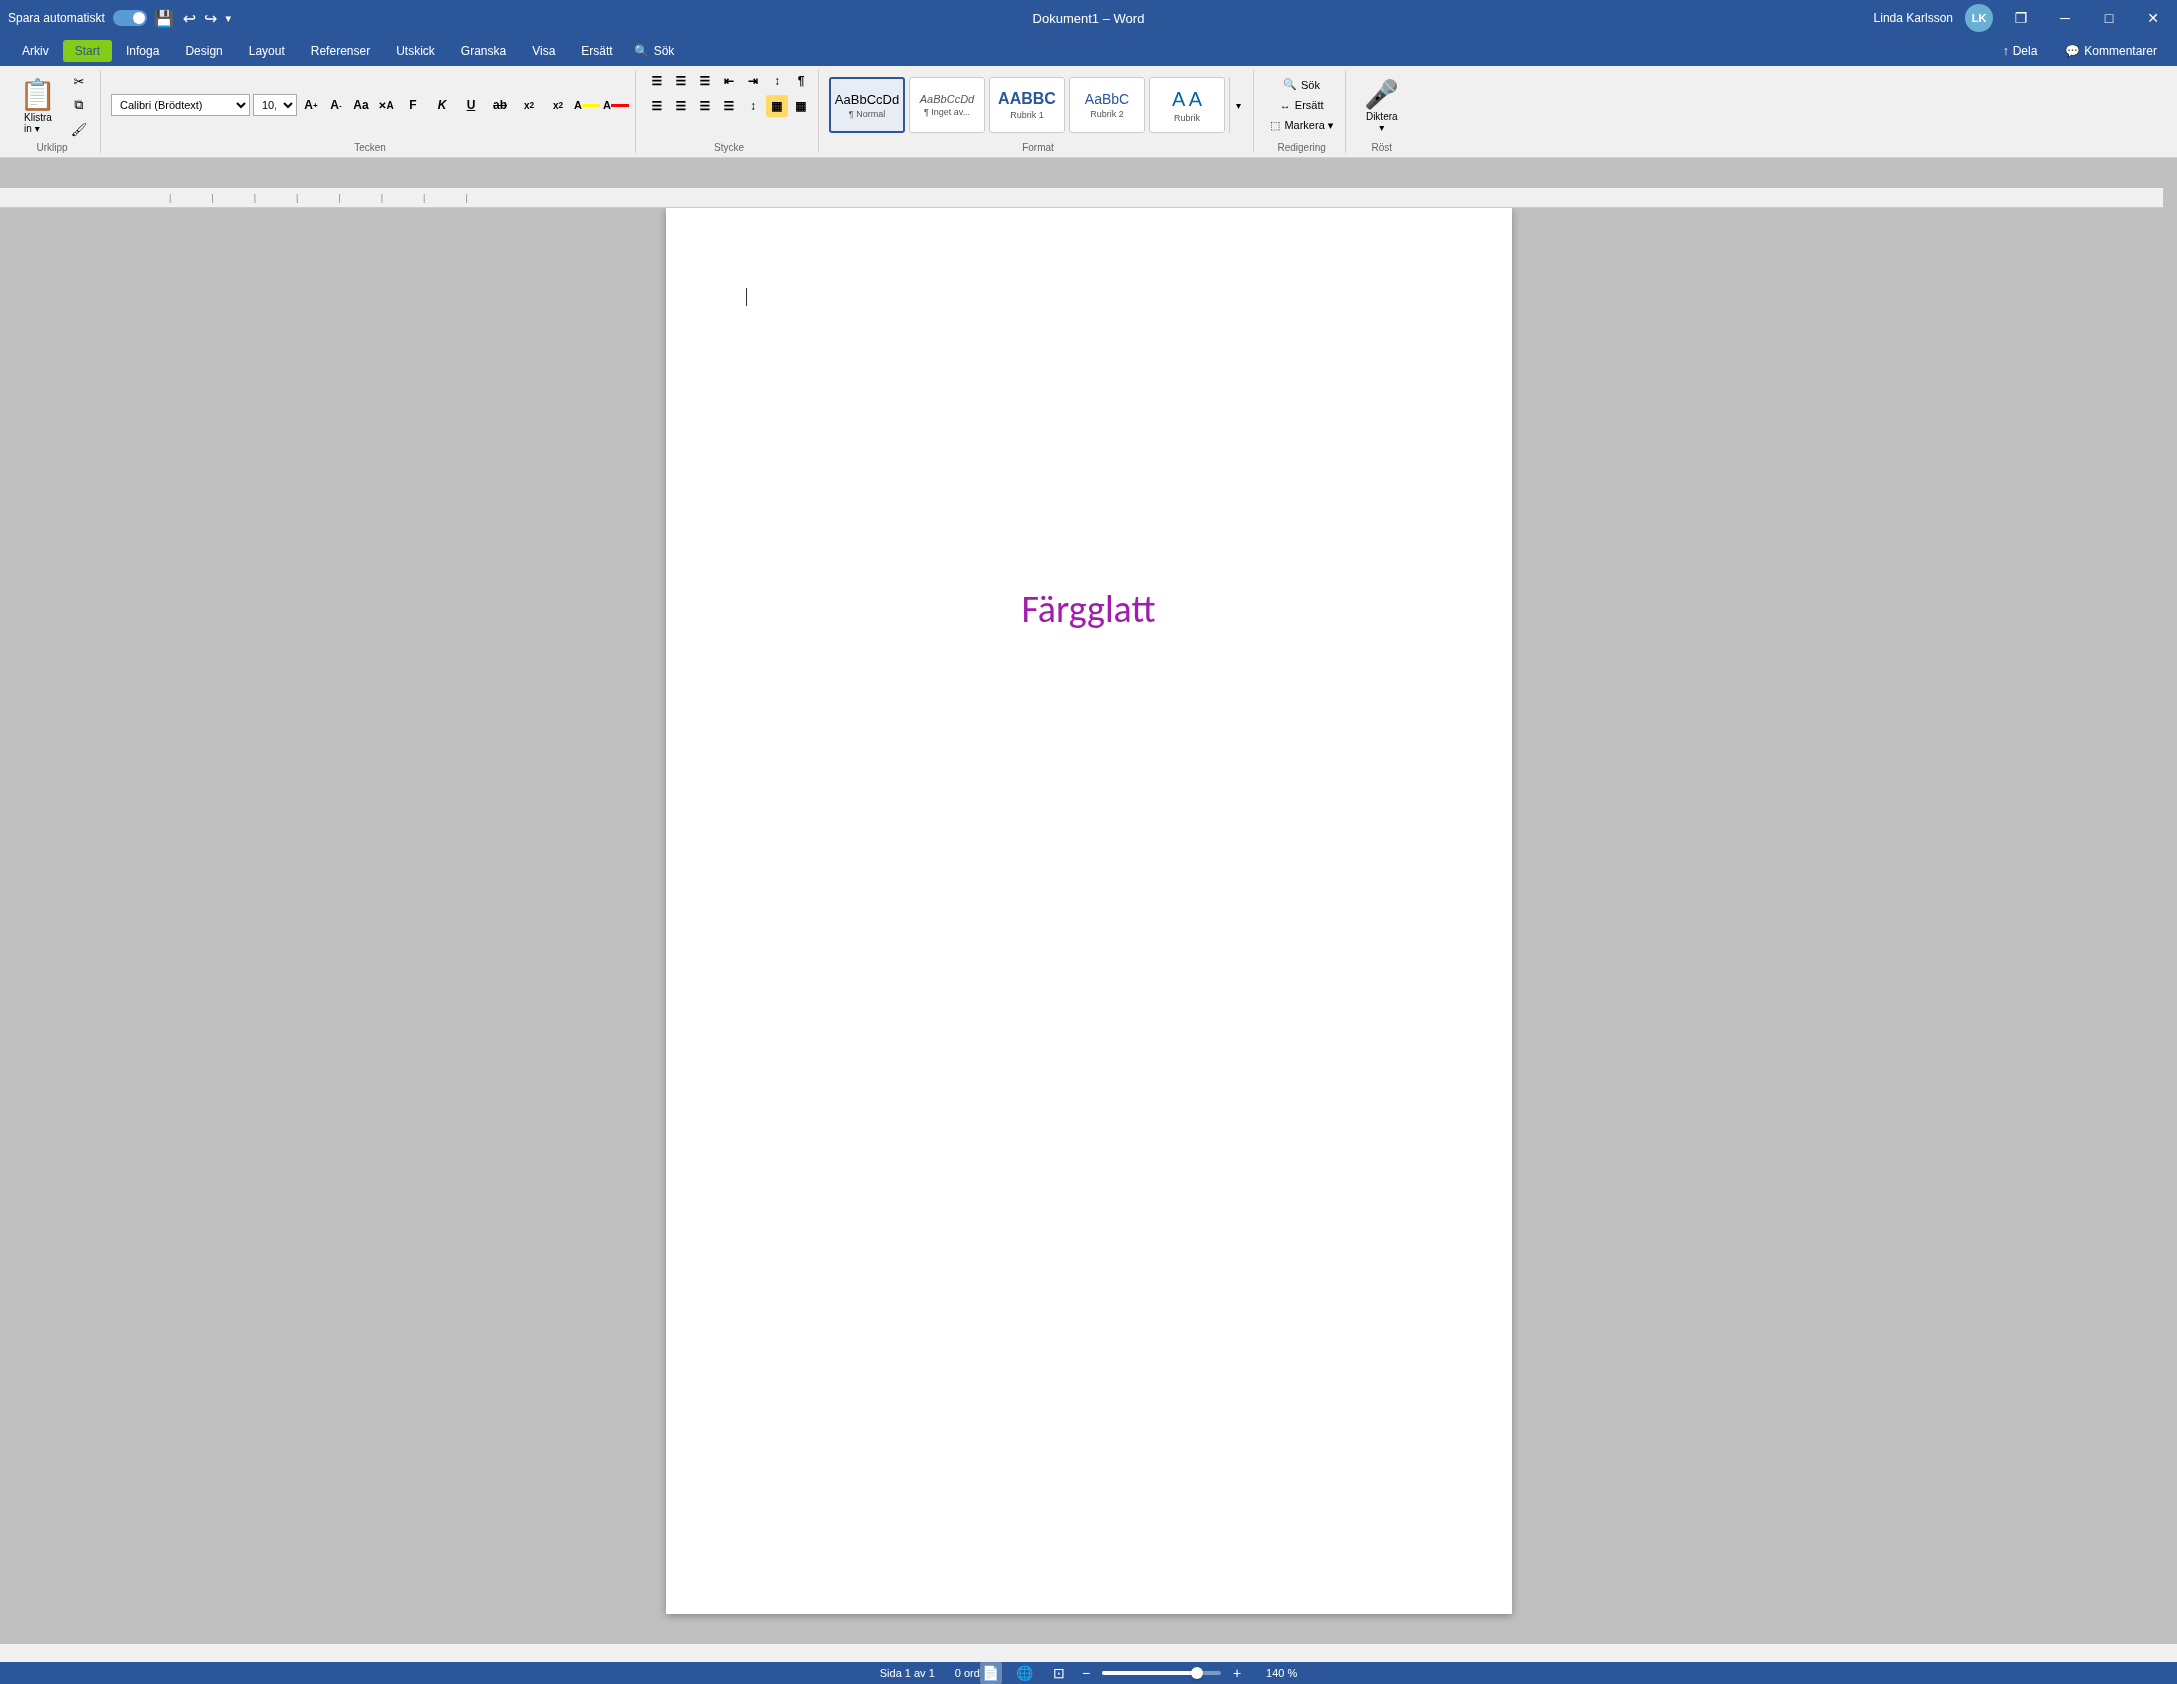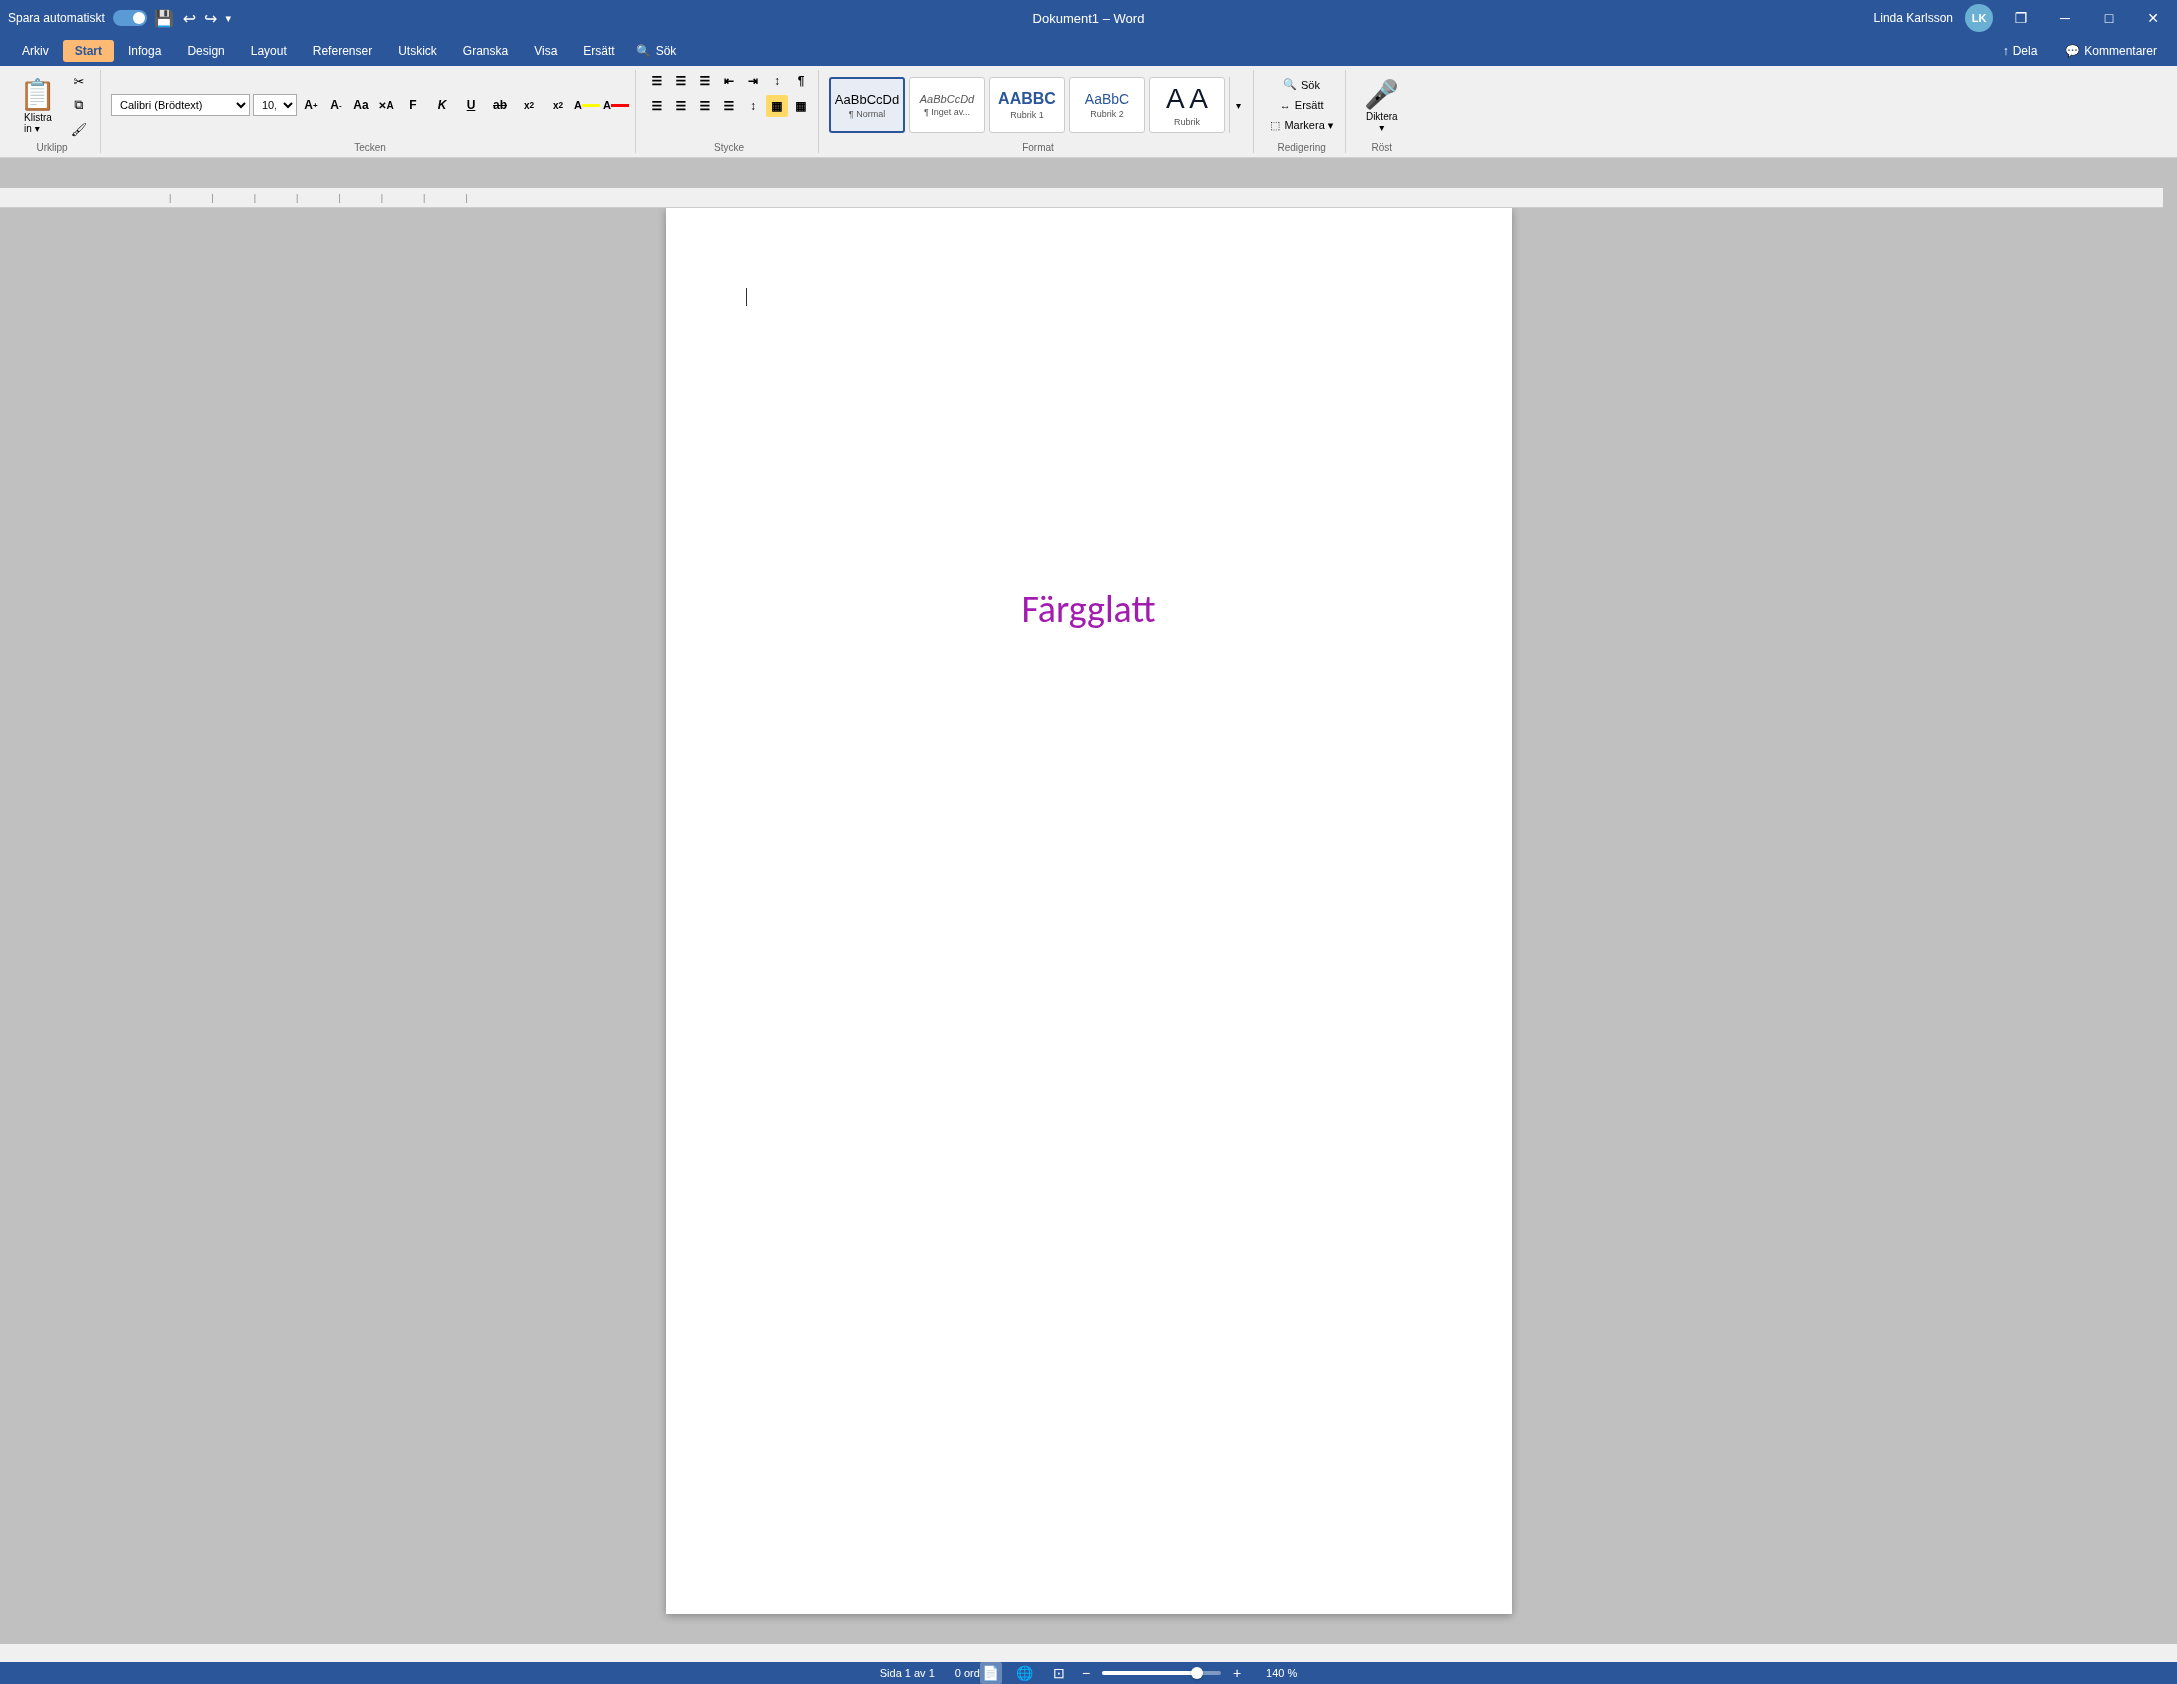--- a/index.html
+++ b/index.html
@@ -60,23 +60,23 @@
       gap: 2px;
     }
     .ribbon-tab {
       padding: 4px 12px;
       color: white;
       font-size: 12px;
       cursor: pointer;
       border-radius: 3px;
     }
     .ribbon-tab.active {
-      background: #fdba74;
+      background: #84cc16;
       color: #2b579a;
-      font-weight: 700;
+      font-weight: 400;
     }
     .ribbon-right {
       margin-left: auto; display: flex; align-items: center; gap: 8px;
     }
     .ribbon-btn {
       padding: 3px 10px; color: white; font-size: 12px; cursor: pointer;
       border-radius: 3px; display: flex; align-items: center; gap: 4px;
     }
 
     
@@ -159,21 +159,21 @@
       width: 76px; height: 56px; border: 1px solid #ccc; background: white;
       display: flex; flex-direction: column; align-items: center; justify-content: center;
       cursor: pointer; border-radius: 3px; font-size: 11px; padding: 4px;
     }
     .style-item.active { border: 2px solid #2b579a; background: #e8edf5; }
     .style-item-label { font-size: 9px; color: #555; margin-top: 2px; }
     .style-normal { font-size: 13px; }
     .style-inget { font-size: 11px; font-style: italic; color: #555; }
     .style-rubrik1 { font-size: 16px; color: #2b579a; font-weight: bold; }
     .style-rubrik2 { font-size: 14px; color: #2b579a; }
-    .style-rubrik-big { font-size: 28px; color: #0f172a; }
+    .style-rubrik-big { font-size: 20px; color: #0369a1; }
     .style-dropdown-btn {
       width: 18px; height: 56px; display: flex; align-items: center; justify-content: center;
       cursor: pointer; border-left: 1px solid #ccc; font-size: 10px;
     }
 
     
     .redigering-group {
       display: flex; flex-direction: column; gap: 4px;
     }
     .edit-btn {

